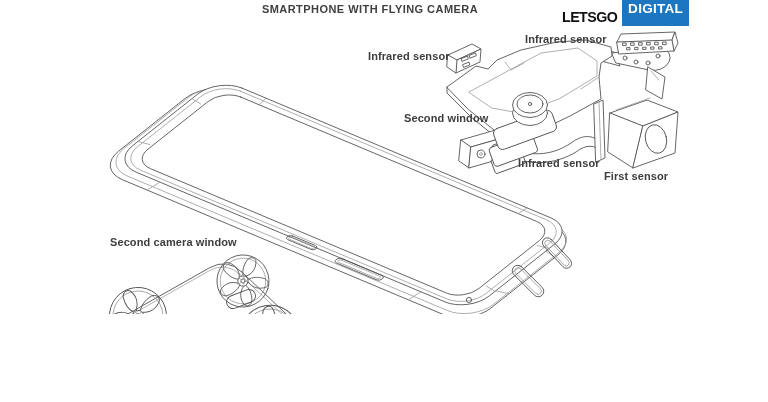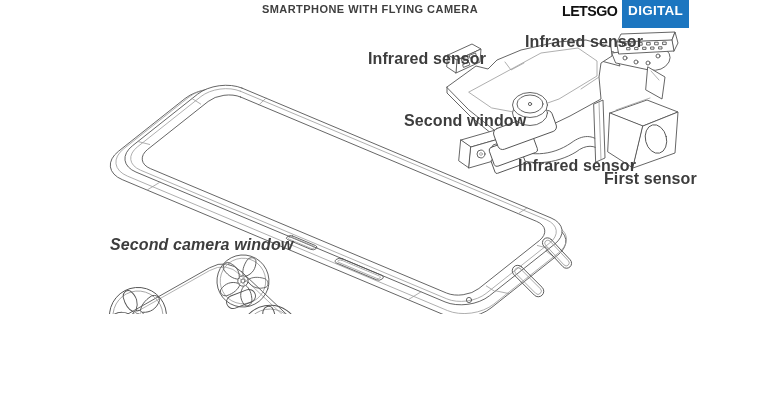--- a/index.html
+++ b/index.html
@@ -2,24 +2,24 @@
 <html><head>
 <meta charset="utf-8">
 <style>
   html,body{margin:0;padding:0;background:#fff;}
   #stage{position:relative;width:768px;height:314px;background:#fff;overflow:hidden;
          font-family:"Liberation Sans", sans-serif;}
   svg{position:absolute;left:0;top:0;}
   .ink{stroke:#555555;fill:none;stroke-width:0.9;stroke-linejoin:round;stroke-linecap:round;}
   .inkf{stroke:#555555;fill:#ffffff;stroke-width:0.9;stroke-linejoin:round;stroke-linecap:round;}
   .lt{stroke:#9b9b9b;fill:none;stroke-width:0.8;stroke-linejoin:round;stroke-linecap:round;}
-  .lbl{position:absolute;font-weight:700;font-size:16px;color:#3d3d3d;white-space:nowrap;letter-spacing:0.1px;}
+  .lbl{position:absolute;font-weight:700;font-size:11px;color:#3d3d3d;white-space:nowrap;letter-spacing:0.1px;}
   .title{position:absolute;left:230px;top:3px;width:280px;text-align:center;font-weight:700;
          font-size:11px;letter-spacing:0.45px;color:#3f3f3f;white-space:nowrap;}
-  .logo{position:absolute;left:562px;top:2px;display:flex;align-items:center;height:18px;}
+  .logo{position:absolute;left:562px;top:8px;display:flex;align-items:flex-end;height:18px;}
   .logo-letsgo{font-weight:700;font-size:15px;letter-spacing:-0.6px;color:#111;line-height:18px;
                transform:scaleX(0.95);transform-origin:left center;}
   .logo-digital{font-weight:700;font-size:13.5px;letter-spacing:0.3px;color:#fff;line-height:18px;
                 padding:8px 6px;margin-left:2px;}
 </style>
 </head>
 <body>
 
 <div id="stage">
 
@@ -166,15 +166,15 @@
 <div class="logo">
   <span class="logo-letsgo">LETSGO</span>
   <span class="logo-digital" style="background-color: rgb(28, 118, 192);">DIGITAL</span>
 </div>
 
 <div class="lbl" style="left:368px;top:50px;">Infrared sensor</div>
 <div class="lbl" style="left:525px;top:33px;">Infrared sensor</div>
 <div class="lbl" style="left:404px;top:112px;">Second window</div>
 <div class="lbl" style="left:518px;top:157px;">Infrared sensor</div>
 <div class="lbl" style="left:604px;top:170px;">First sensor</div>
-<div class="lbl" style="left:110px;top:236px;font-style:italic;">Second camera window</div>
+<div class="lbl" style="left:110px;top:236px;">Second camera window</div>
 
 </div>
 
 </body></html>

